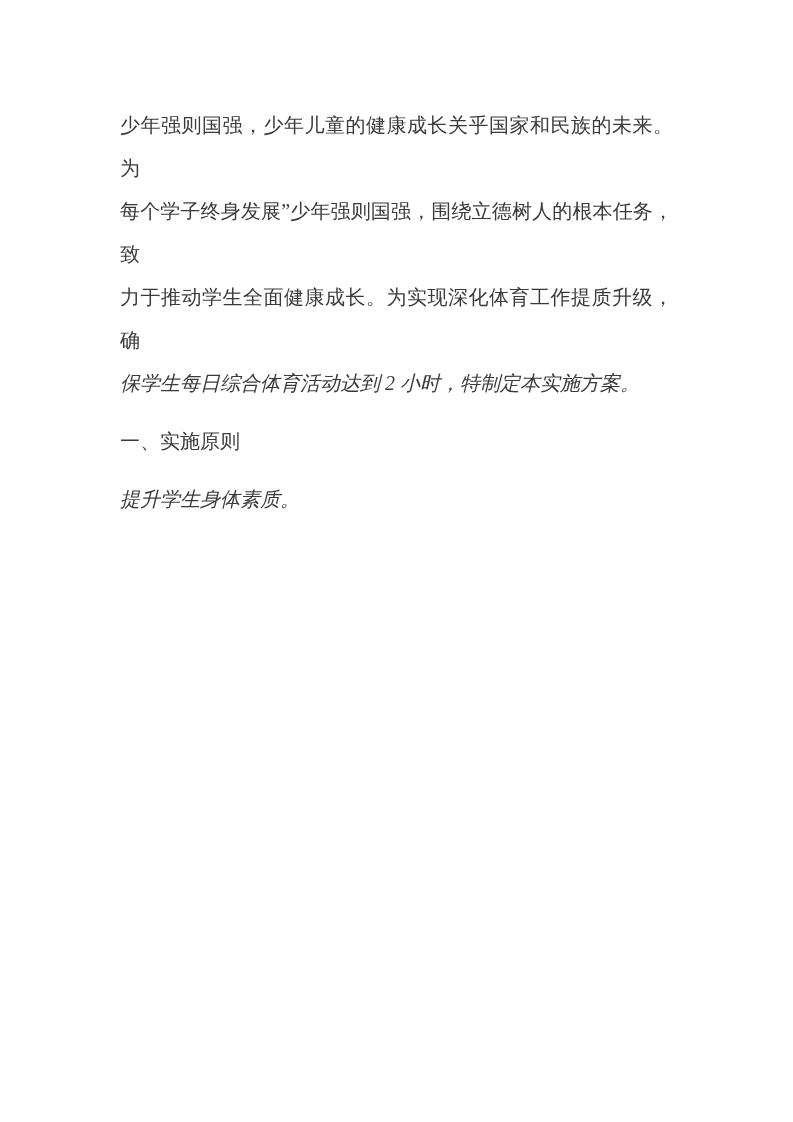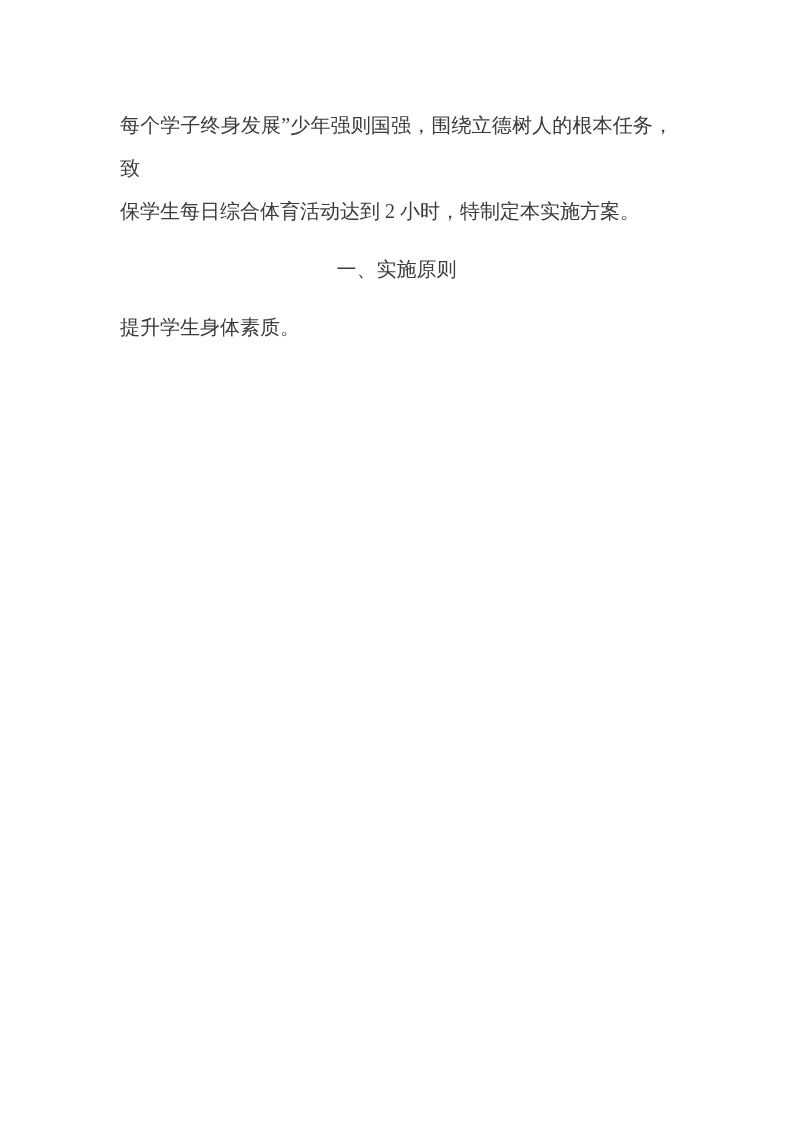--- a/index.html
+++ b/index.html
@@ -27,30 +27,33 @@
     line-height: 43px;
     white-space: normal;
     font-weight: normal;
   }
   .text-line {
     text-align: justify;
     text-align-last: justify;
   }
   .text-line.last {
     text-align-last: left;
+    font-style: italic;
   }
   .heading, .subheading {
-    text-align: center;
+    text-align: left;
   }
 </style>
 </head>
 <body style="background: rgb(255, 255, 255); color: rgb(58, 58, 58);">
 
 <div class="doc-body">
     <div class="para">
+      <div class="text-line">少年强则国强，少年儿童的健康成长关乎国家和民族的未来。为</div>
       <div class="text-line">每个学子终身发展”少年强则国强，围绕立德树人的根本任务，致</div>
+      <div class="text-line">力于推动学生全面健康成长。为实现深化体育工作提质升级，确</div>
       <div class="text-line last">保学生每日综合体育活动达到 2 小时，特制定本实施方案。</div>
     </div>
     <div class="heading">一、实施原则</div>
     <div class="para">
       <div class="text-line last">提升学生身体素质。</div>
     </div>
   </div>
 
 </body></html>

